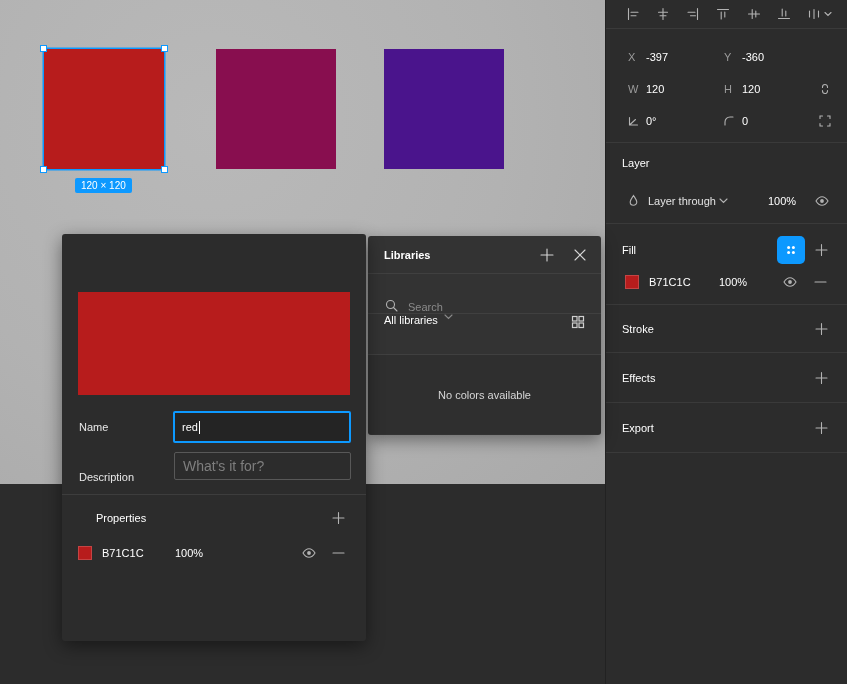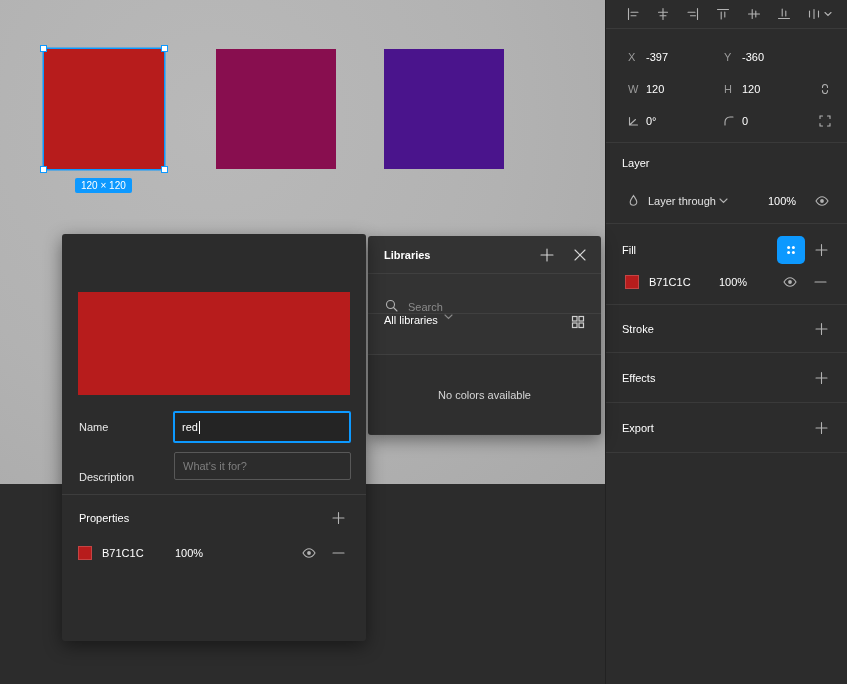--- a/index.html
+++ b/index.html
@@ -80,21 +80,21 @@
   .fld-label { position:absolute; left:17px; color:#e8e8e8; }
   .name-input {
     position:absolute; left:111px; top:177px; width:178px; height:32px;
     border:2px solid #0D99FF; border-radius:2px; background:#242424;
     display:flex; align-items:center; padding-left:7px;
   }
   .caret { width:1px; height:13px; background:#ffffff; margin-left:1px; }
   .desc-input {
     position:absolute; left:112px; top:218px; width:177px; height:28px;
     border:1px solid #585858; border-radius:2px; background:transparent;
-    color:#ffffff; font-family:"Liberation Sans", sans-serif; font-size:11px;
+    color:#ffffff; font-family:"Liberation Sans", sans-serif; font-size:14px;
     padding-left:8px; outline:none;
   }
   .desc-input::placeholder { color:#7e7e7e; }
   .dlg-divider { position:absolute; left:0; top:260px; width:100%; border-top:1px solid #3d3d3d; }
   .create-btn {
     position:absolute; left:200px; top:359px; width:88px; height:32px;
     background:#0D99FF; border:none; border-radius:6px; color:#ffffff;
     font-family:"Liberation Sans", sans-serif; font-size:11px; font-weight:700;
   }
 
@@ -382,21 +382,21 @@
     <span>red</span>
     <span class="caret"></span>
   </div>
 
   <span class="fld-label" style="top:237px">Description</span>
   <input class="desc-input" placeholder="What's it for?" style="">
 
   <div class="dlg-divider"></div>
 
   <div class="row-abs" style="top:274px; height:20px">
-    <span class="sec-title" style="left:17px">Properties</span>
+    <span class="sec-title" style="left:34px">Properties</span>
     <span class="icon-btn" style="left:270px">
       <svg width="13" height="13">
           <path class="ic" d="M6.5 1v11M1 6.5h11"></path>
         </svg>
       </span>
   </div>
 
   <div class="row-abs" style="top:305px; height:28px">
     <span class="swatch" style="left: 16px; background: rgb(183, 28, 28);"></span>
     <span style="left:40px">B71C1C</span>

